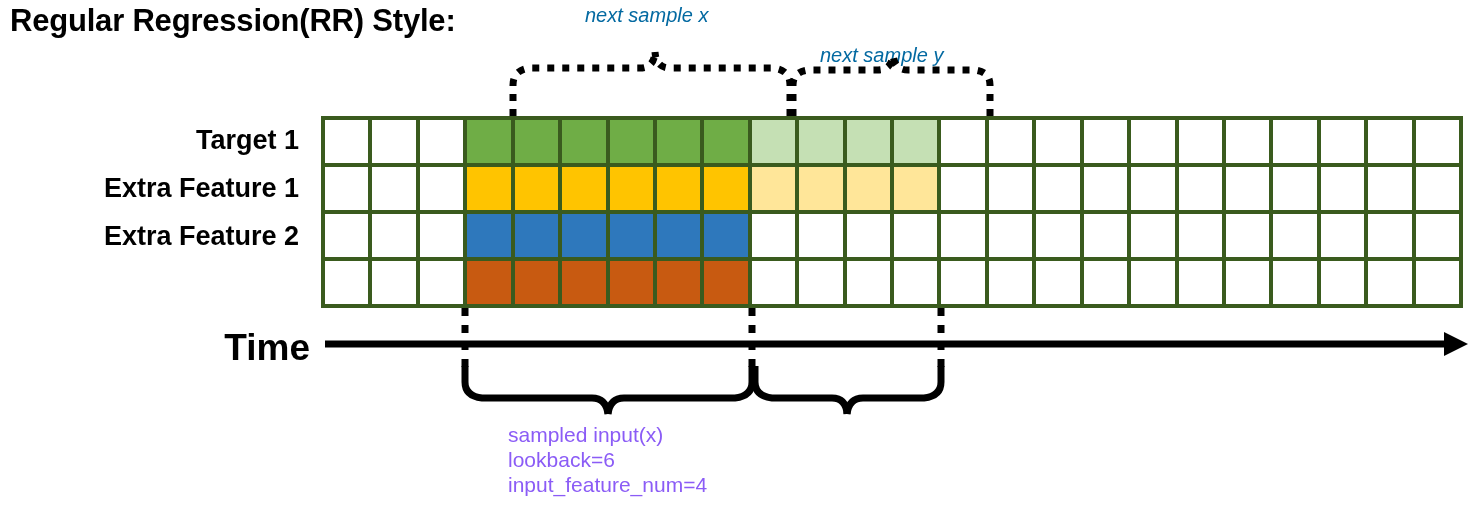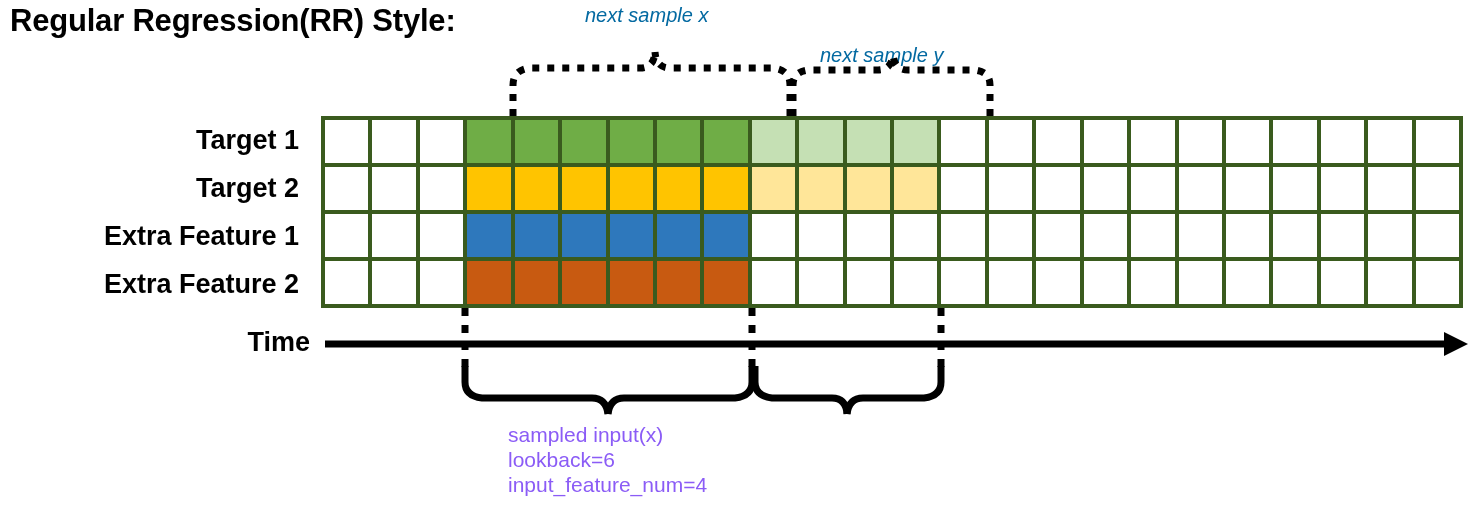--- a/index.html
+++ b/index.html
@@ -57,21 +57,21 @@
   .c-green-l{background:#C5E0B4;}
   .c-yellow{background:#FFC400;}
   .c-yellow-l{background:#FFE699;}
   .c-blue{background:#2E78BC;}
   .c-orange{background:#C85A11;}
 
   
   .time-label{
     position:absolute;left:150px;top:327px;width:160px;
     text-align:right;
-    font-size:27px;font-weight:700;color:#000;
+    font-size:37px;font-weight:700;color:#000;
     white-space:nowrap;
   }
 
   
   .overlay{position:absolute;left:0;top:0;width:1476px;height:516px;pointer-events:none;}
 
   
   .caption{
     position:absolute;
     font-size:21px;font-weight:500;color:#8b5cf6;
@@ -85,21 +85,20 @@
 
 <div class="stage">
 
   <div class="title">Regular Regression(RR) Style:</div>
 
   <div class="ann" id="ann-x">next sample x</div>
   <div class="ann" id="ann-y">next sample y</div>
 
   <div class="rowlabels">
     <div class="rowlabel">Target 1</div>
-    <div class="rowlabel">Target 2</div>
     <div class="rowlabel">Extra Feature 1</div>
     <div class="rowlabel">Extra Feature 2</div>
   </div>
 
   <div class="grid" id="timeline-grid">
       <div class="cell"></div>
       <div class="cell"></div>
       <div class="cell"></div>
       <div class="cell c-green"></div>
       <div class="cell c-green"></div>

